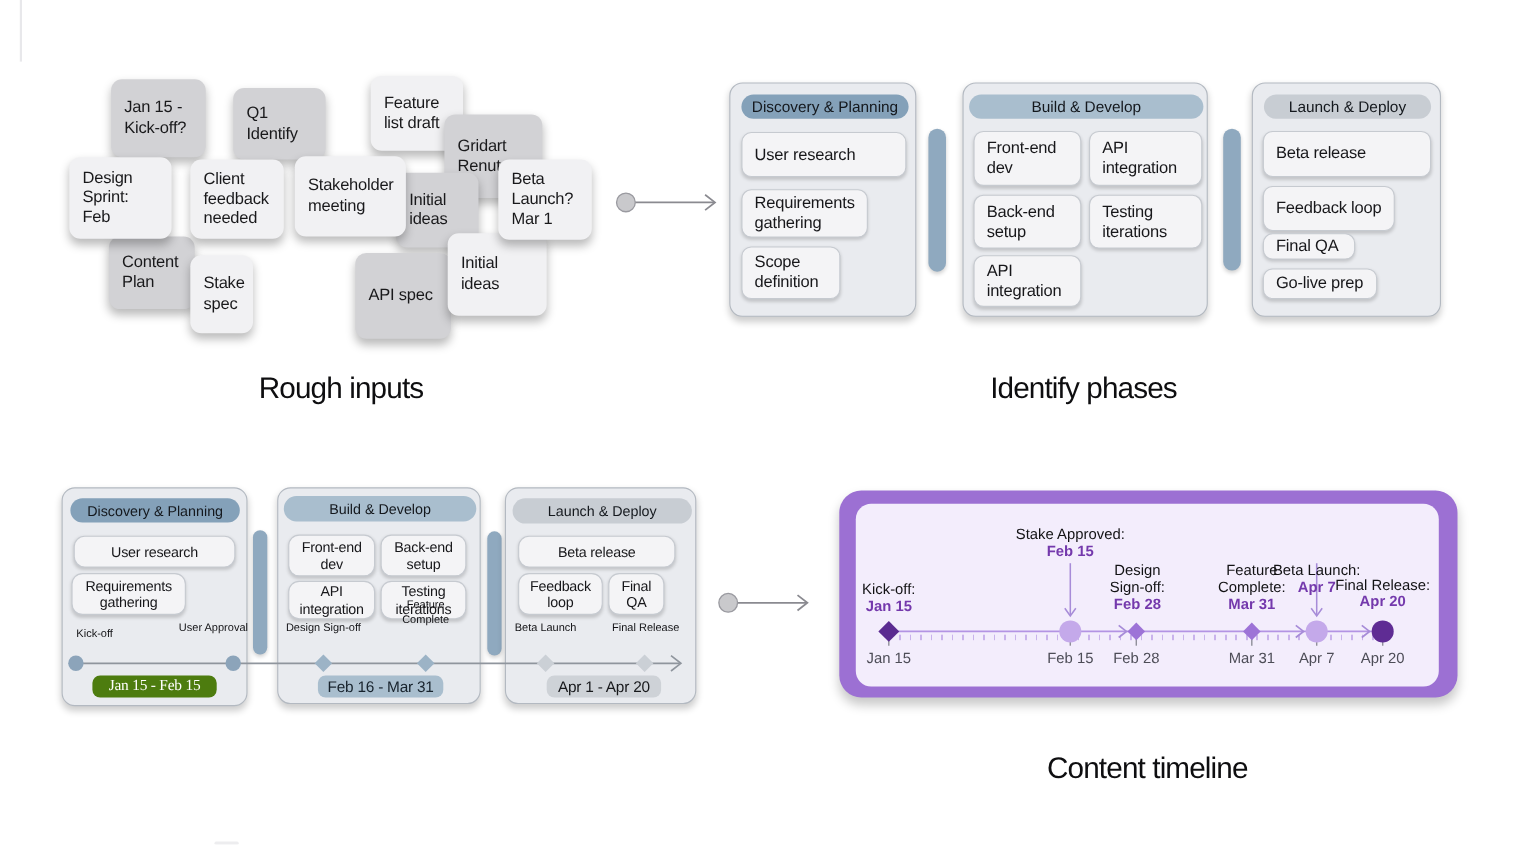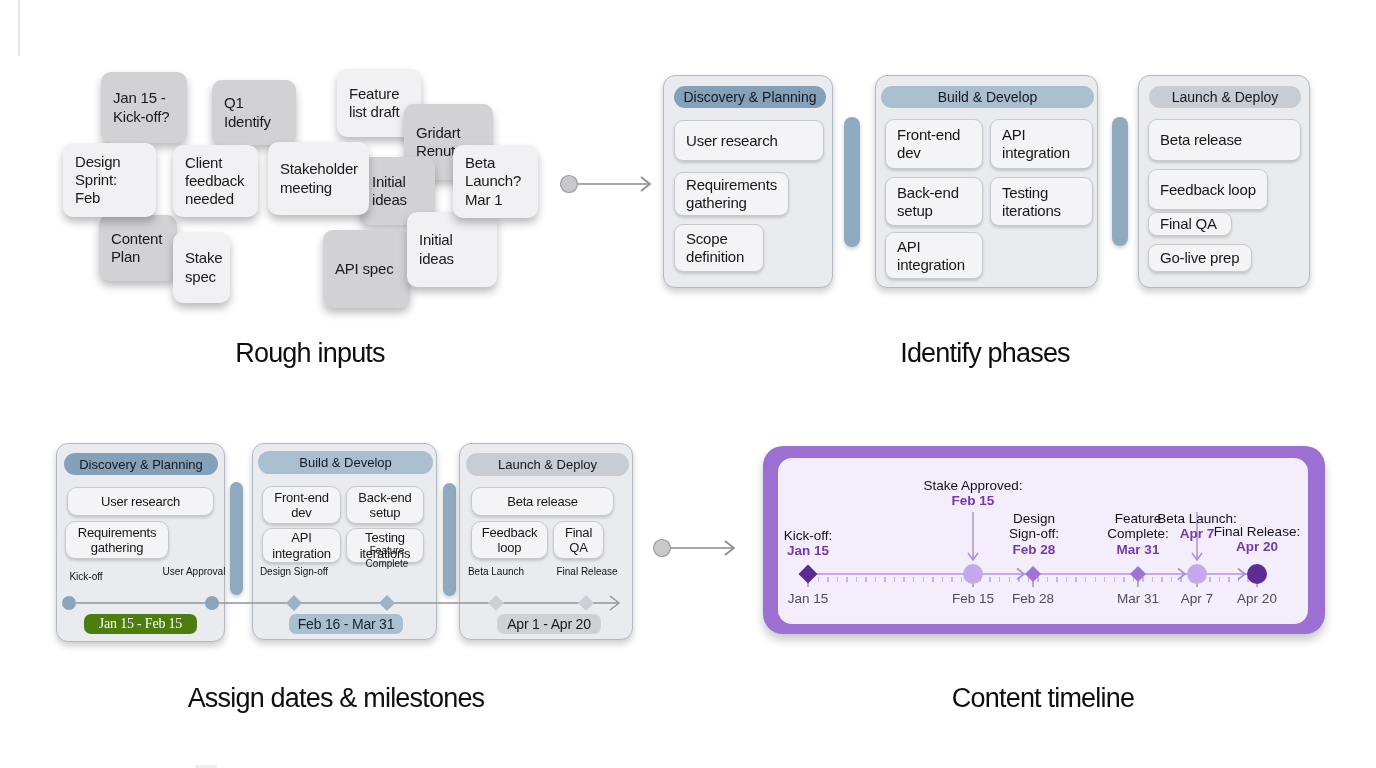--- a/index.html
+++ b/index.html
@@ -220,21 +220,20 @@
   <div class="dpill steel-dark" style="left:84px;top:614px;width:113px;height:20px;z-index:6;">
       <span>Jan 15 - Feb 15</span>
     </div>
   <div class="dpill steel-light" style="left:289px;top:614px;width:114px;height:20px;z-index:6;">
       <span>Feb 16 - Mar 31</span>
     </div>
   <div class="dpill grayp" style="left:497px;top:614px;width:104px;height:20px;z-index:6;">
       <span>Apr 1 - Apr 20</span>
     </div>
 
-  <div class="section-title" style="left:136px;top:683px;width:400px;">Assign dates &amp; milestones</div>
 
   <svg style="left:648px;top:534px;" width="102" height="28" viewBox="0 0 102 28">
     <line x1="22" y1="14" x2="85" y2="14" stroke="#8a8a90" stroke-width="1.6"></line>
     <path d="M 77 7 L 86 14 L 77 21" fill="none" stroke="#8a8a90" stroke-width="1.6"></path>
     <circle cx="14" cy="14" r="8.5" fill="#c9c9cc" stroke="#9a9aa0" stroke-width="1.2"></circle>
   </svg>
 
   <div class="tl-outer" style="left:763px;top:446px;width:562px;height:188px;"></div>
   <div class="tl-inner" style="left:778px;top:458px;width:530px;height:166px;"></div>
   <div class="ticks" style="left:808px;top:576.5px;width:450px;"></div>

